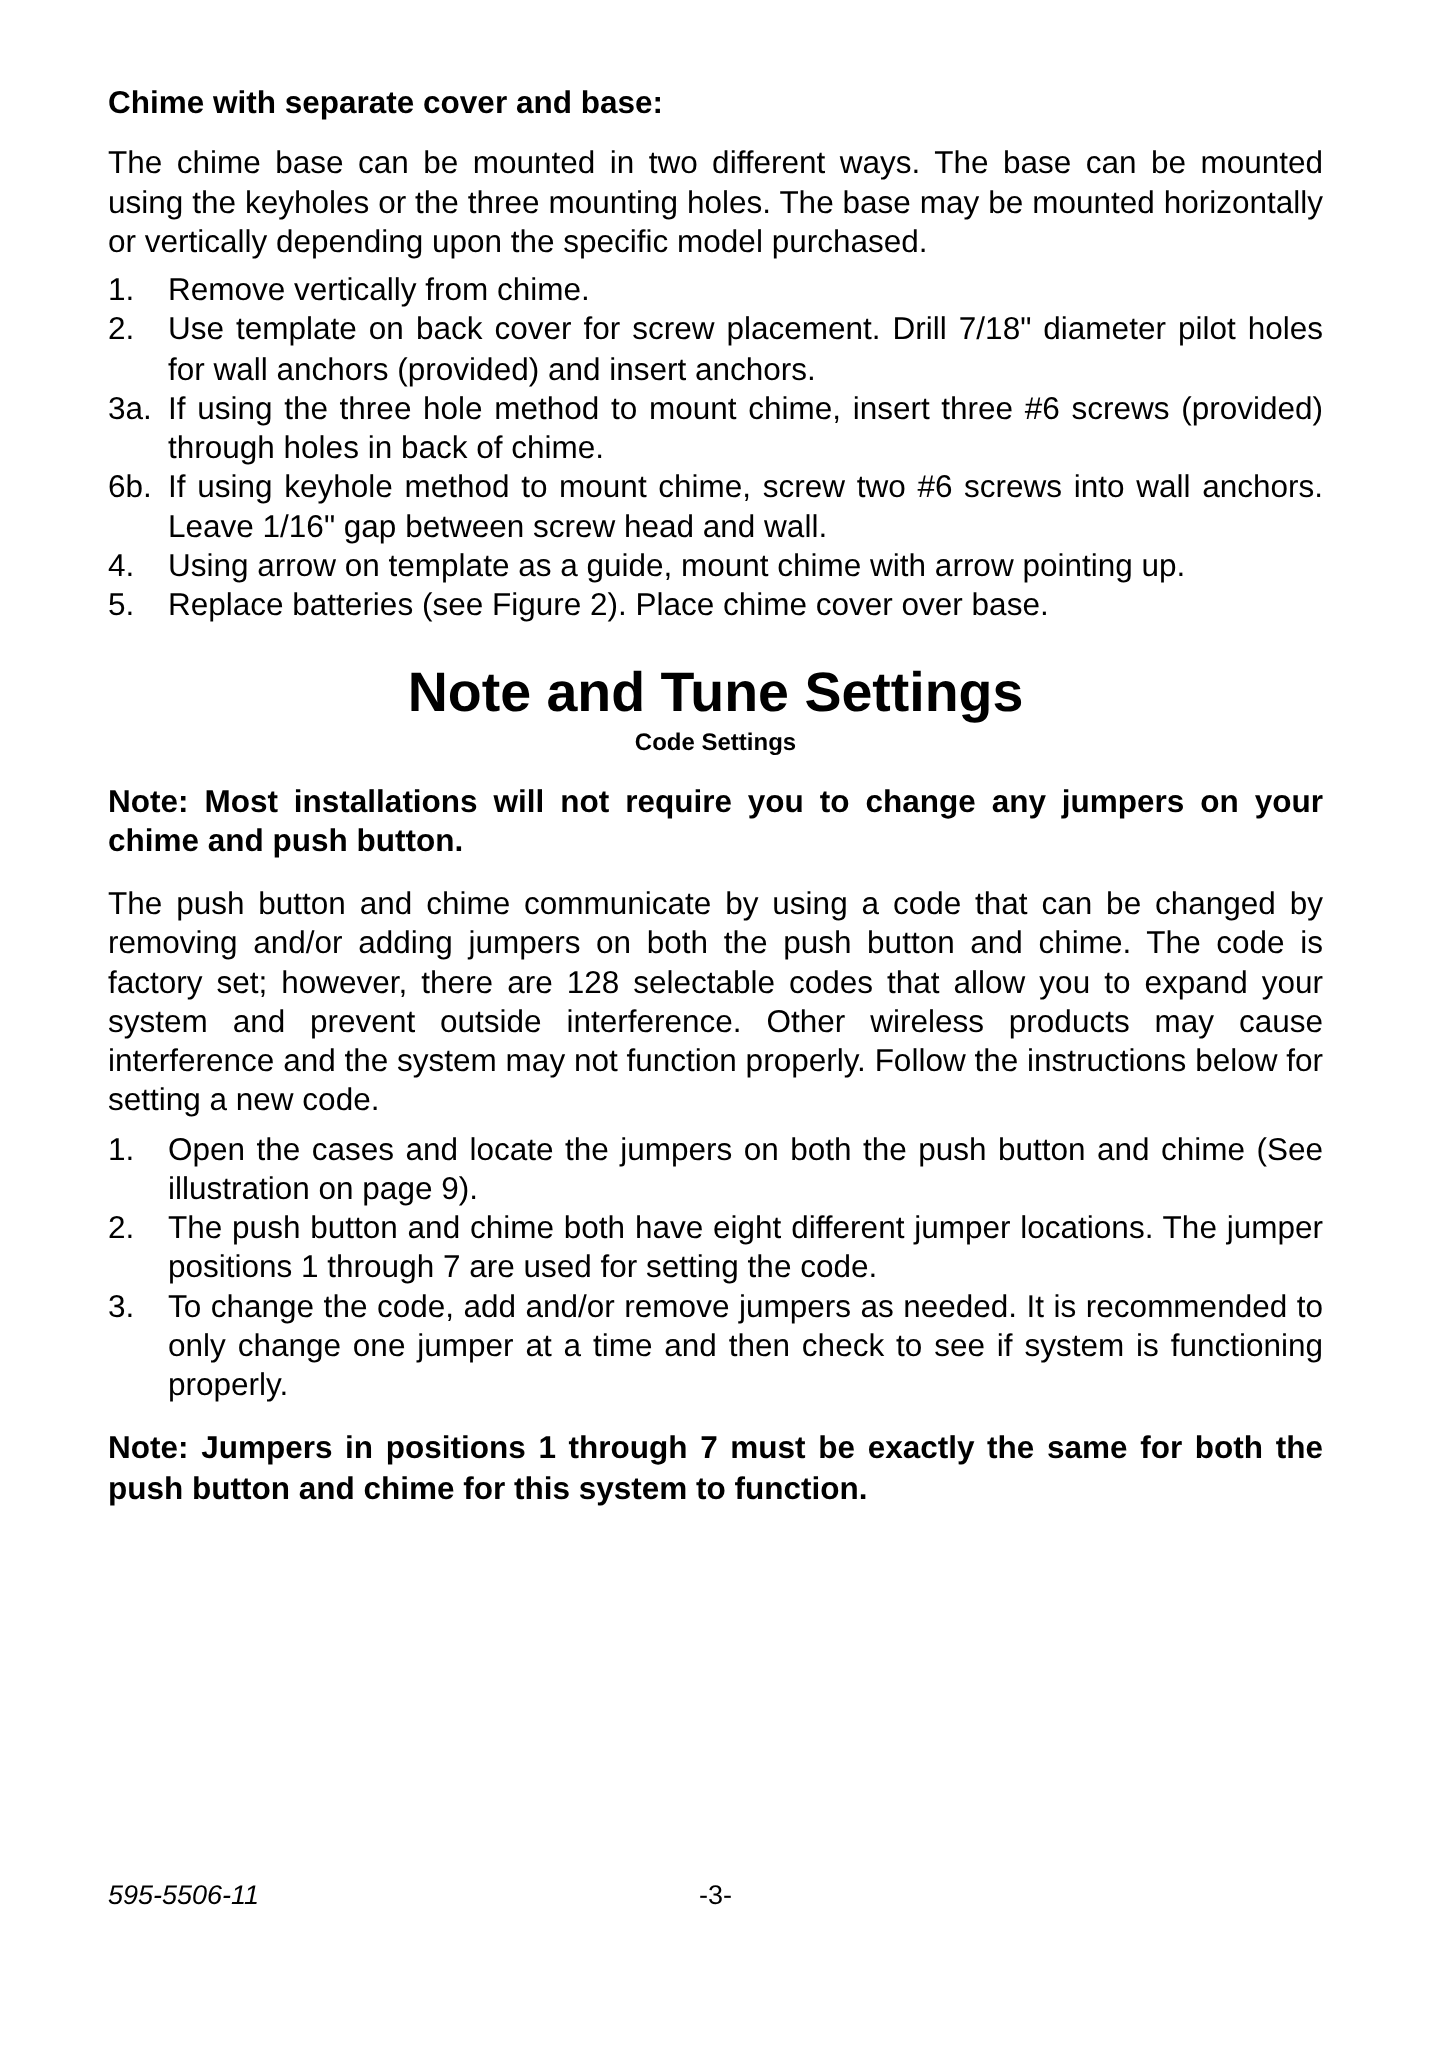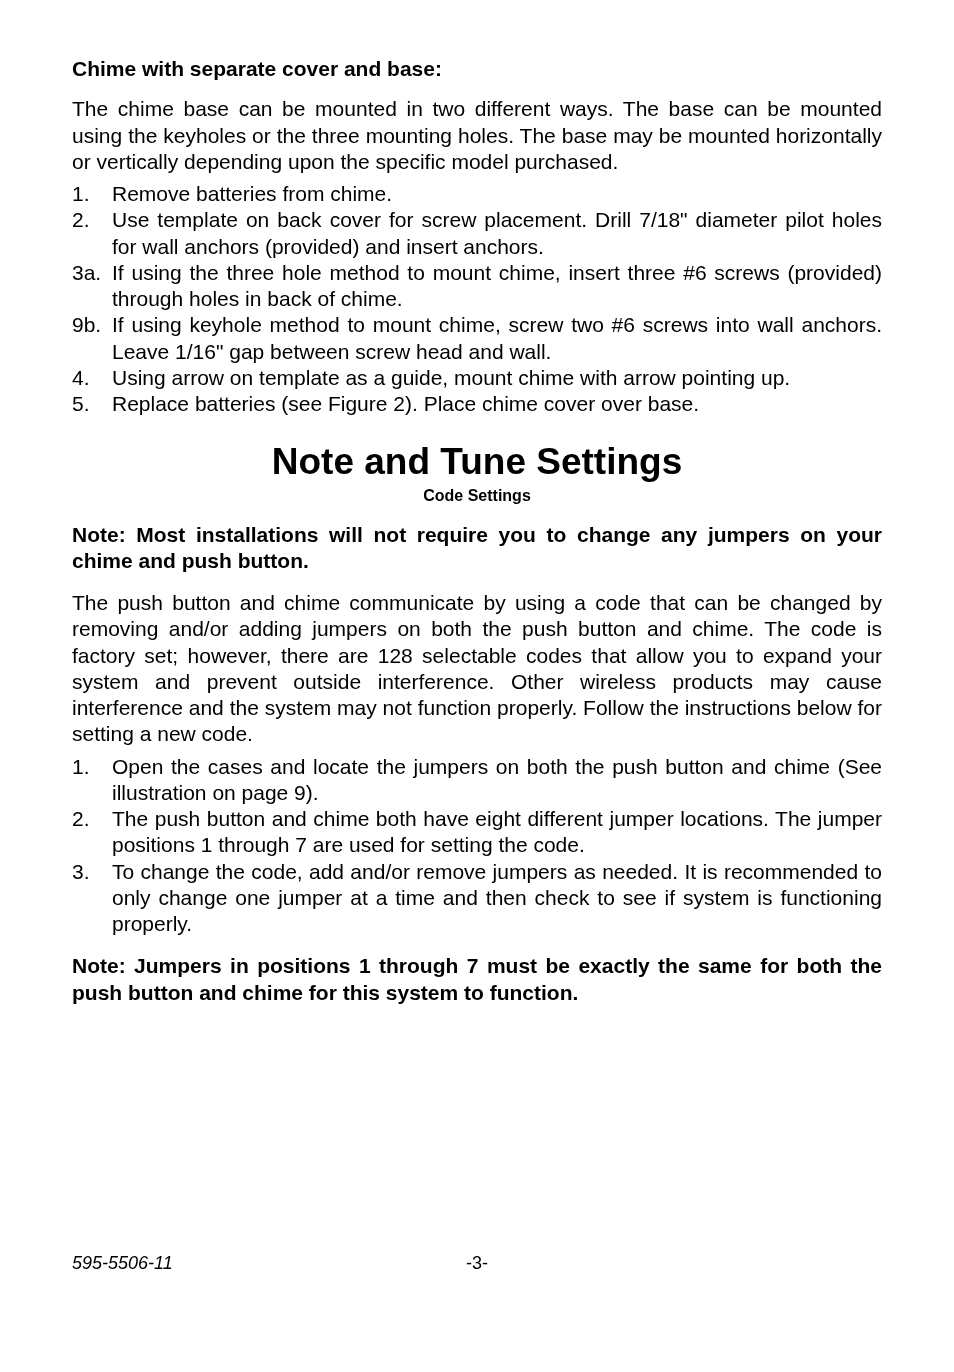--- a/index.html
+++ b/index.html
@@ -84,32 +84,32 @@
 
 <div class="page">
 
   <div class="section-bold">Chime with separate cover and base:</div>
 
   <p class="para">The chime base can be mounted in two different ways. The base can be mounted using the keyholes or the three mounting holes. The base may be mounted horizontally or vertically depending upon the specific model purchased.</p>
 
   <ol class="custom">
     <li>
       <span class="num">1.</span>
-      <span>Remove batteries from chime.</span>
+      <span>Remove vertically from chime.</span>
     </li>
     <li>
       <span class="num">2.</span>
       <span>Use template on back cover for screw placement. Drill 7/18" diameter pilot holes for wall anchors (provided) and insert anchors.</span>
     </li>
     <li>
       <span class="num">3a.</span>
       <span>If using the three hole method to mount chime, insert three #6 screws (provided) through holes in back of chime.</span>
     </li>
     <li>
-      <span class="num">9b.</span>
+      <span class="num">6b.</span>
       <span>If using keyhole method to mount chime, screw two #6 screws into wall anchors. Leave 1/16" gap between screw head and wall.</span>
     </li>
     <li>
       <span class="num">4.</span>
       <span>Using arrow on template as a guide, mount chime with arrow pointing up.</span>
     </li>
     <li>
       <span class="num">5.</span>
       <span>Replace batteries (see Figure 2). Place chime cover over base.</span>
     </li>

